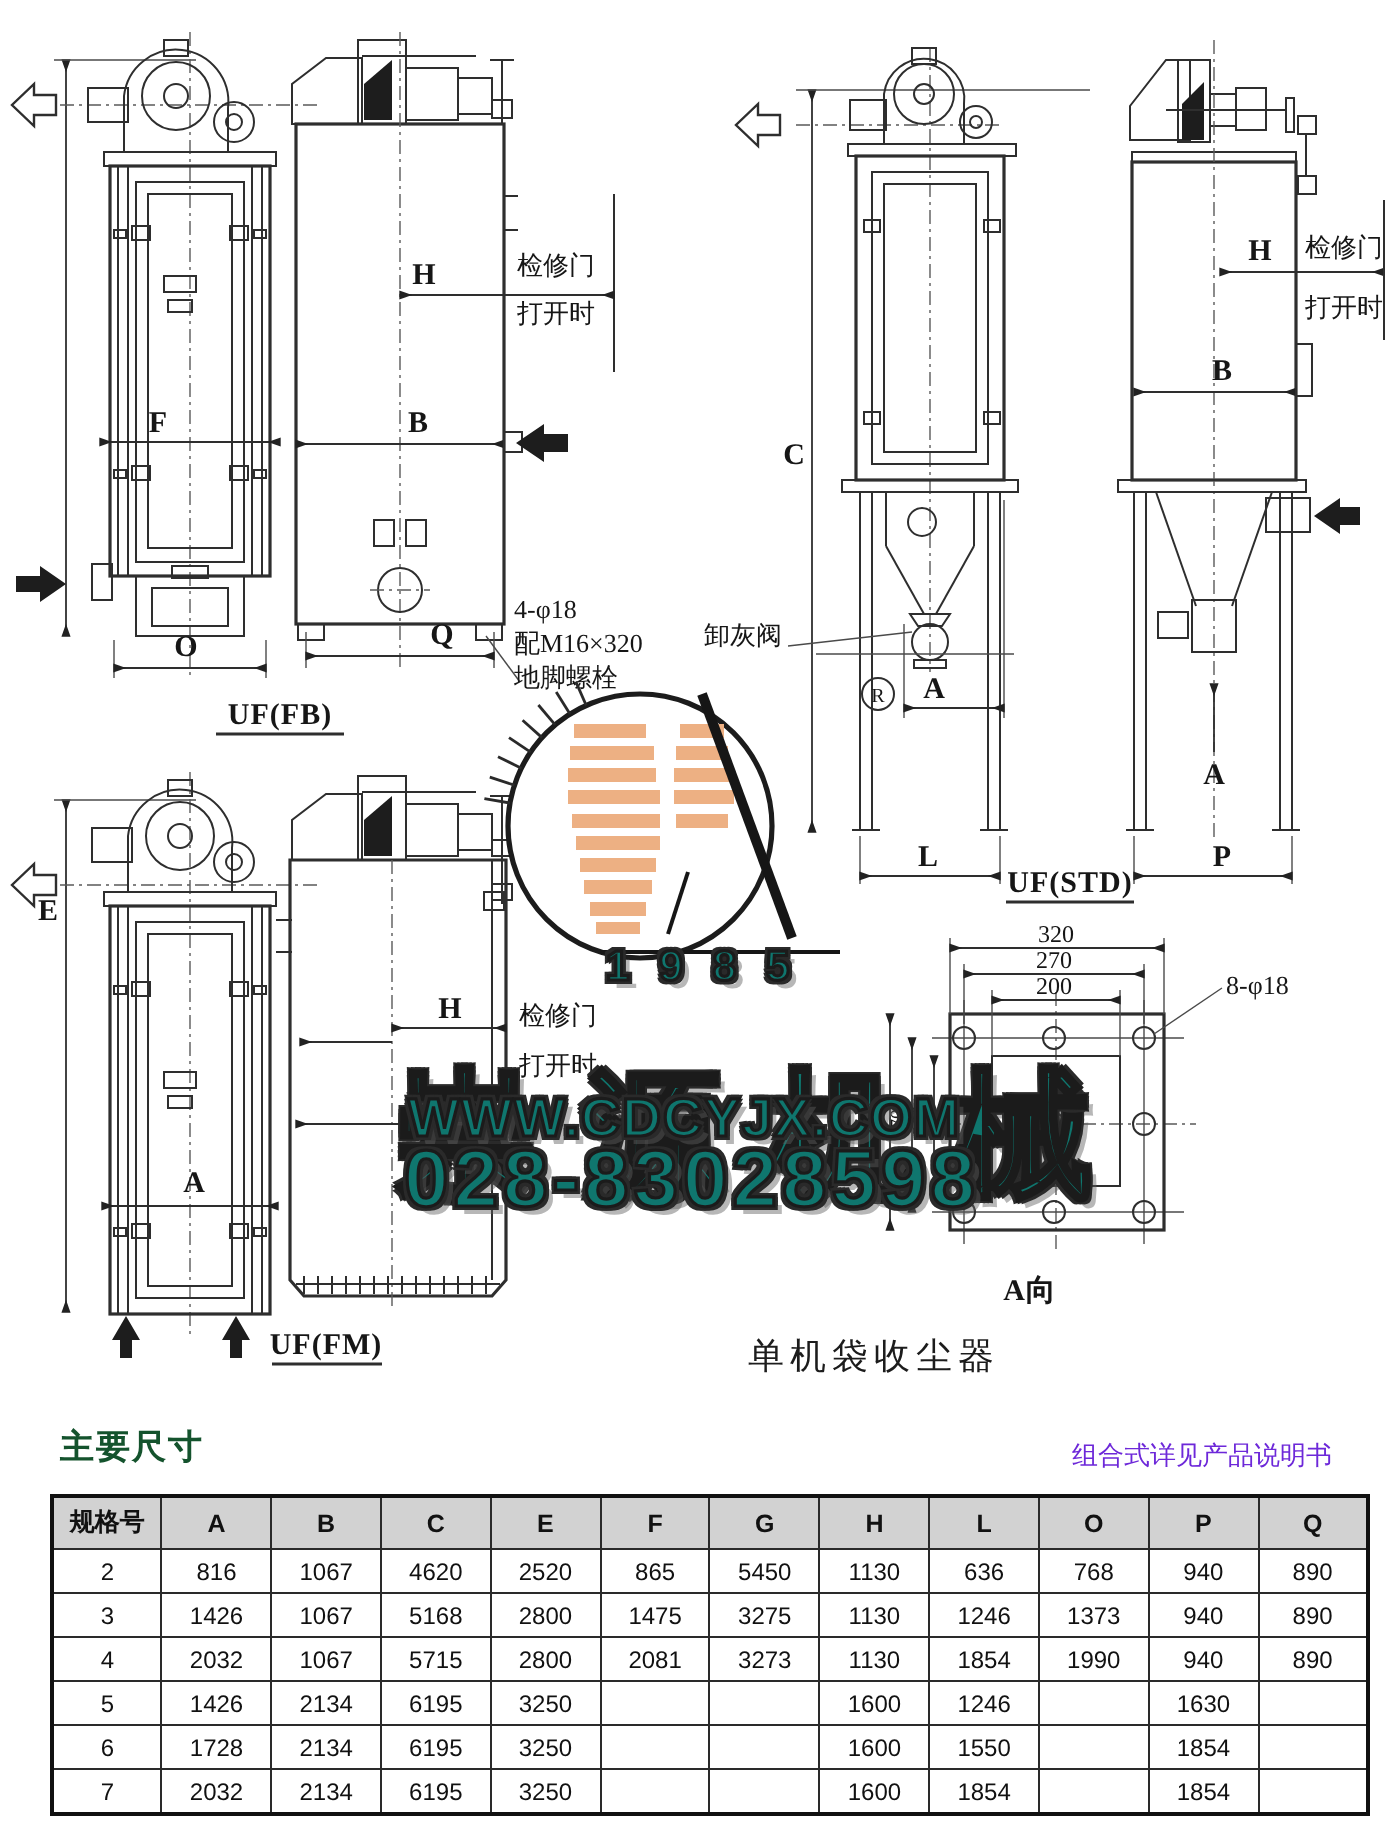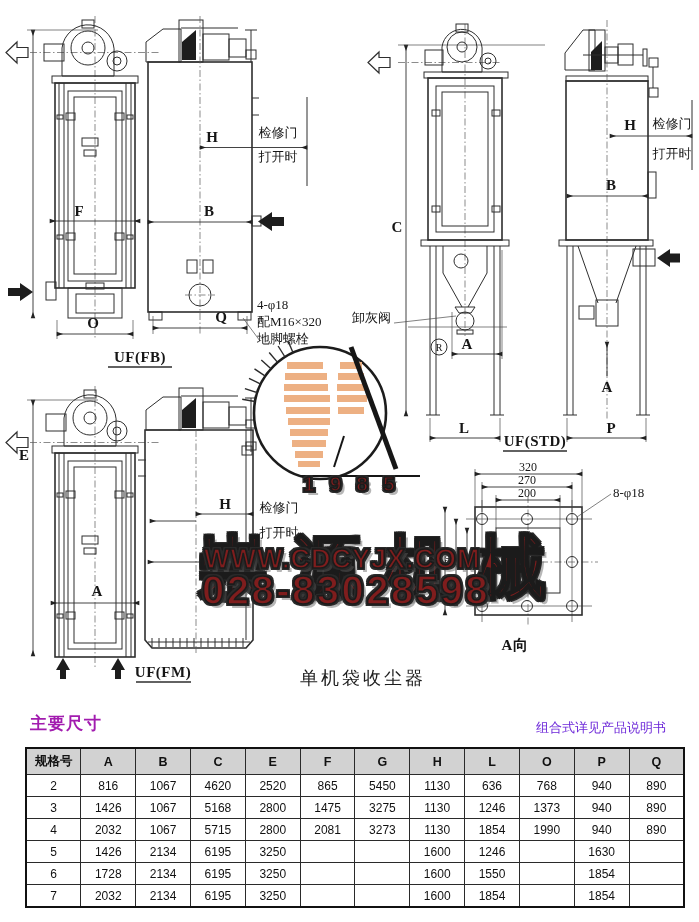--- a/index.html
+++ b/index.html
@@ -16,37 +16,37 @@
   .blk{fill:#1d1d1d;stroke:none;}
   .wht{fill:#ffffff;stroke:#2e2e2e;stroke-width:1.2;}
   text.dl{font:bold 15px "Liberation Serif",serif;fill:#161616;text-anchor:middle;}
   text.cn{font:13px "Liberation Serif",serif;fill:#161616;}
   text.cnm{font:13px "Liberation Serif",serif;fill:#161616;text-anchor:middle;}
   text.cap{font:bold 15px "Liberation Serif",serif;fill:#161616;text-anchor:middle;letter-spacing:.5px;}
   text.num{font:12px "Liberation Serif",serif;fill:#161616;text-anchor:middle;}
   text.sm{font:10px "Liberation Serif",serif;fill:#161616;text-anchor:middle;}
 
   
-  .wm{position:absolute;white-space:nowrap;z-index:6;color:#7f1d1d;
+  .wm{position:absolute;white-space:nowrap;z-index:6;color:#0f766e;
       font-family:"Liberation Sans",sans-serif;font-weight:bold;
       -webkit-text-stroke:1.6px #1b1b1b;
       text-shadow:-2px -2px 0 #2a2a2a,2px -2px 0 #2a2a2a,-2px 2px 0 #2a2a2a,2px 2px 0 #2a2a2a,
                   -2px 0 0 #2a2a2a,2px 0 0 #2a2a2a,0 -2px 0 #2a2a2a,0 2px 0 #2a2a2a,
                   4px 4px 0 rgba(95,95,95,.45);}
   #wm-year{left:303px;top:472px;font-size:21px;letter-spacing:15px;}
   #wm-company{left:198px;top:490px;font-size:69px;letter-spacing:24px;margin-top:32px;-webkit-text-stroke:2.2px #1b1b1b;}
   #wm-site{left:204px;top:544px;font-size:27px;letter-spacing:1px;}
   #wm-phone{left:202px;top:568px;font-size:40px;letter-spacing:2.5px;}
   #logo{position:absolute;left:238px;top:331px;z-index:5;}
 
   
-  #main-title{position:absolute;left:300px;top:666px;width:200px;text-align:left;z-index:7;
+  #main-title{position:absolute;left:300px;top:666px;width:200px;text-align:right;z-index:7;
               font:18px "Liberation Serif",serif;letter-spacing:3px;color:#1c1c1c;}
   #dims-heading{position:absolute;left:30px;top:712px;font:bold 17px "Liberation Sans",sans-serif;
-                color:#a21caf;letter-spacing:1px;z-index:7;}
+                color:#14532d;letter-spacing:1px;z-index:7;}
   #dims-note{position:absolute;left:536px;top:719px;font:13px "Liberation Sans",sans-serif;color:#6d28d9;z-index:7;}
   #dims-table{position:absolute;left:25px;top:747px;width:660px;z-index:7;
               border-collapse:collapse;table-layout:fixed;
               font-family:"Liberation Sans",sans-serif;font-size:12px;color:#111;}
   #dims-table th,#dims-table td{border:1px solid #2a2a2a;text-align:center;padding:0;}
   #dims-table{border:2px solid #111;}
   #dims-table th{height:25px;background:#d2d2d2;font-size:12.5px;font-weight:bold;}
   #dims-table td{height:21px;font-size:12px;}
 </style>
 </head>

